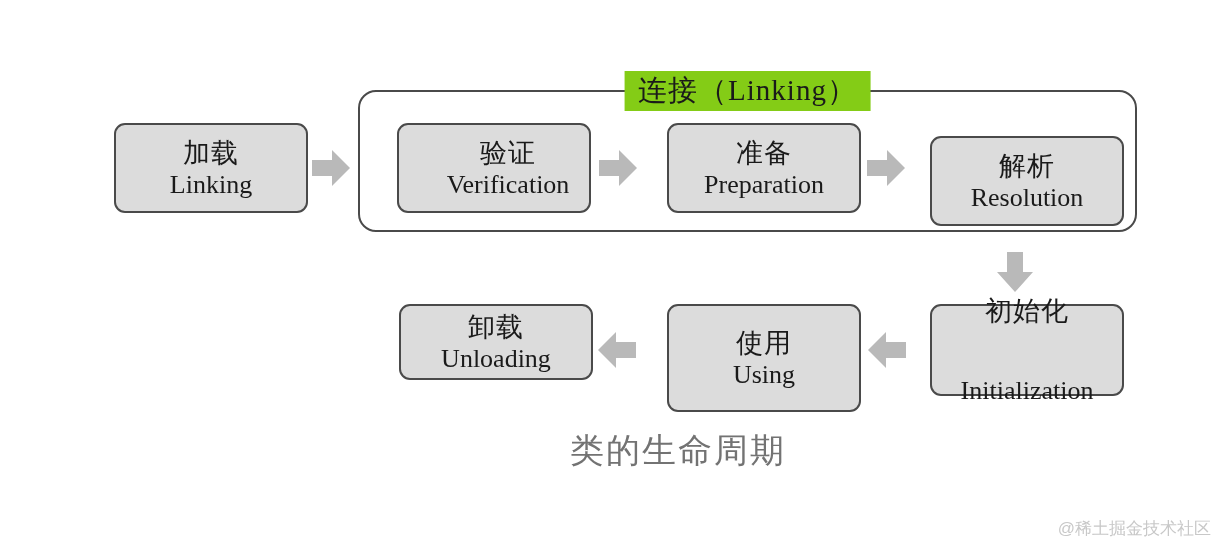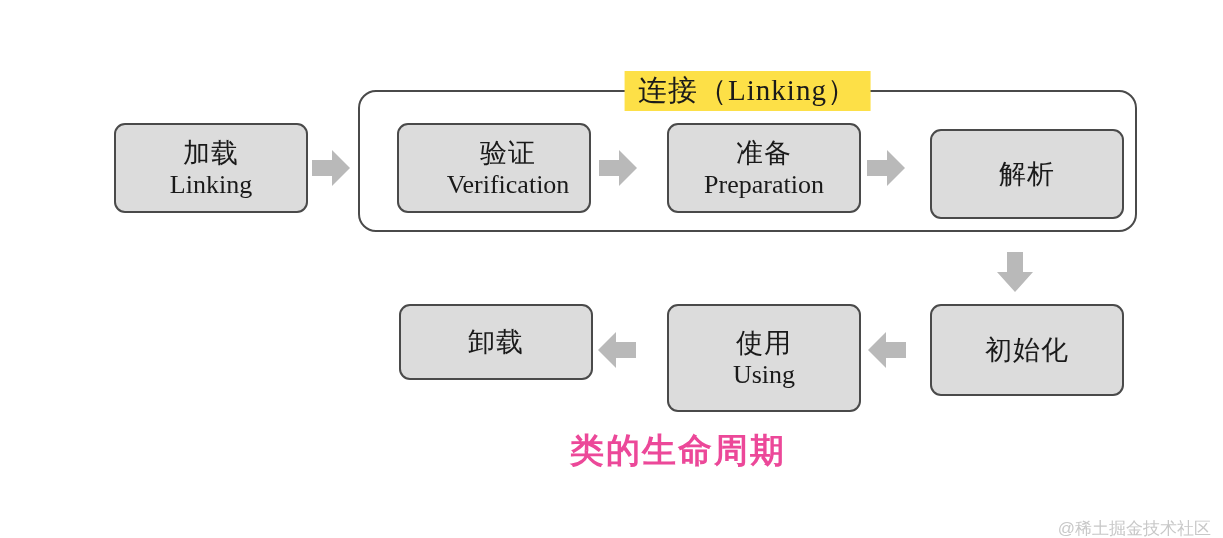--- a/index.html
+++ b/index.html
@@ -23,21 +23,21 @@
     border: 2px solid #4a4a4a;
     border-radius: 18px;
     box-sizing: border-box;
     background: transparent;
   }
   .group-label {
     position: absolute;
     left: 50%;
     top: -1px;
     transform: translate(-50%, -50%);
-    background: #fde047;
+    background: #84cc16;
     padding: 0 14px;
     font-size: 29px;
     color: #1a1a1a;
     white-space: nowrap;
     letter-spacing: 1px;
   }
 
   
   .node {
     position: absolute;
@@ -53,21 +53,21 @@
     justify-content: center;
     color: #1a1a1a;
     margin-left: 12px;
   }
   .node .zh { font-size: 27px; line-height: 33px; letter-spacing: 1px; }
   .node .en { font-size: 26px; line-height: 30px; }
 
   .pos-loading        { left: 102px; top: 123px; }
   .pos-verification   { left: 385px; top: 123px; padding-left: 28px; }
   .pos-preparation    { left: 655px; top: 123px; }
-  .pos-resolution     { left: 918px; top: 129px; }
+  .pos-resolution     { left: 918px; top: 136px; }
   .pos-initialization { left: 918px; top: 304px; height: 92px; gap: 48px; }
   .pos-using          { left: 655px; top: 304px; height: 108px; }
   .pos-unloading      { left: 387px; top: 304px; height: 76px; }
 
   
   .arrow { position: absolute; display: block; }
   .arrow polygon { fill: #b9b9b9; }
   .arr-1 { left: 312px; top: 150px; }
   .arr-2 { left: 599px; top: 150px; }
   .arr-3 { left: 867px; top: 150px; }
@@ -76,23 +76,22 @@
   .arr-6 { left: 598px; top: 332px; }
 
   
   .caption {
     position: absolute;
     left: 678px;
     top: 428px;
     transform: translateX(-50%);
     font-size: 34px;
     letter-spacing: 2px;
-    color: #ec4899;
+    color: #737373;
     white-space: nowrap;
-    font-weight: bold;
   }
 
   
   .watermark {
     position: absolute;
     right: 12px;
     top: 500px;
     font-size: 17px;
     color: #c8c8c8;
     font-family: "Liberation Sans", "DejaVu Sans", sans-serif;
@@ -119,33 +118,36 @@
     <div class="en">Verification</div>
   </div>
 
   <div class="node pos-preparation">
     <div class="zh">准备</div>
     <div class="en">Preparation</div>
   </div>
 
   <div class="node pos-resolution">
     <div class="zh">解析</div>
+    <div class="en">Resolution</div>
   </div>
 
   <div class="node pos-initialization">
     <div class="zh">初始化</div>
+    <div class="en">Initialization</div>
   </div>
 
   <div class="node pos-using">
     <div class="zh">使用</div>
     <div class="en">Using</div>
   </div>
 
   <div class="node pos-unloading">
     <div class="zh">卸载</div>
+    <div class="en">Unloading</div>
   </div>
 
   <svg class="arrow arr-1" width="38" height="36" viewBox="0 0 38 36">
     <polygon points="0,10 20,10 20,0 38,18 20,36 20,26 0,26"></polygon>
   </svg>
 
   <svg class="arrow arr-2" width="38" height="36" viewBox="0 0 38 36">
     <polygon points="0,10 20,10 20,0 38,18 20,36 20,26 0,26"></polygon>
   </svg>
 

